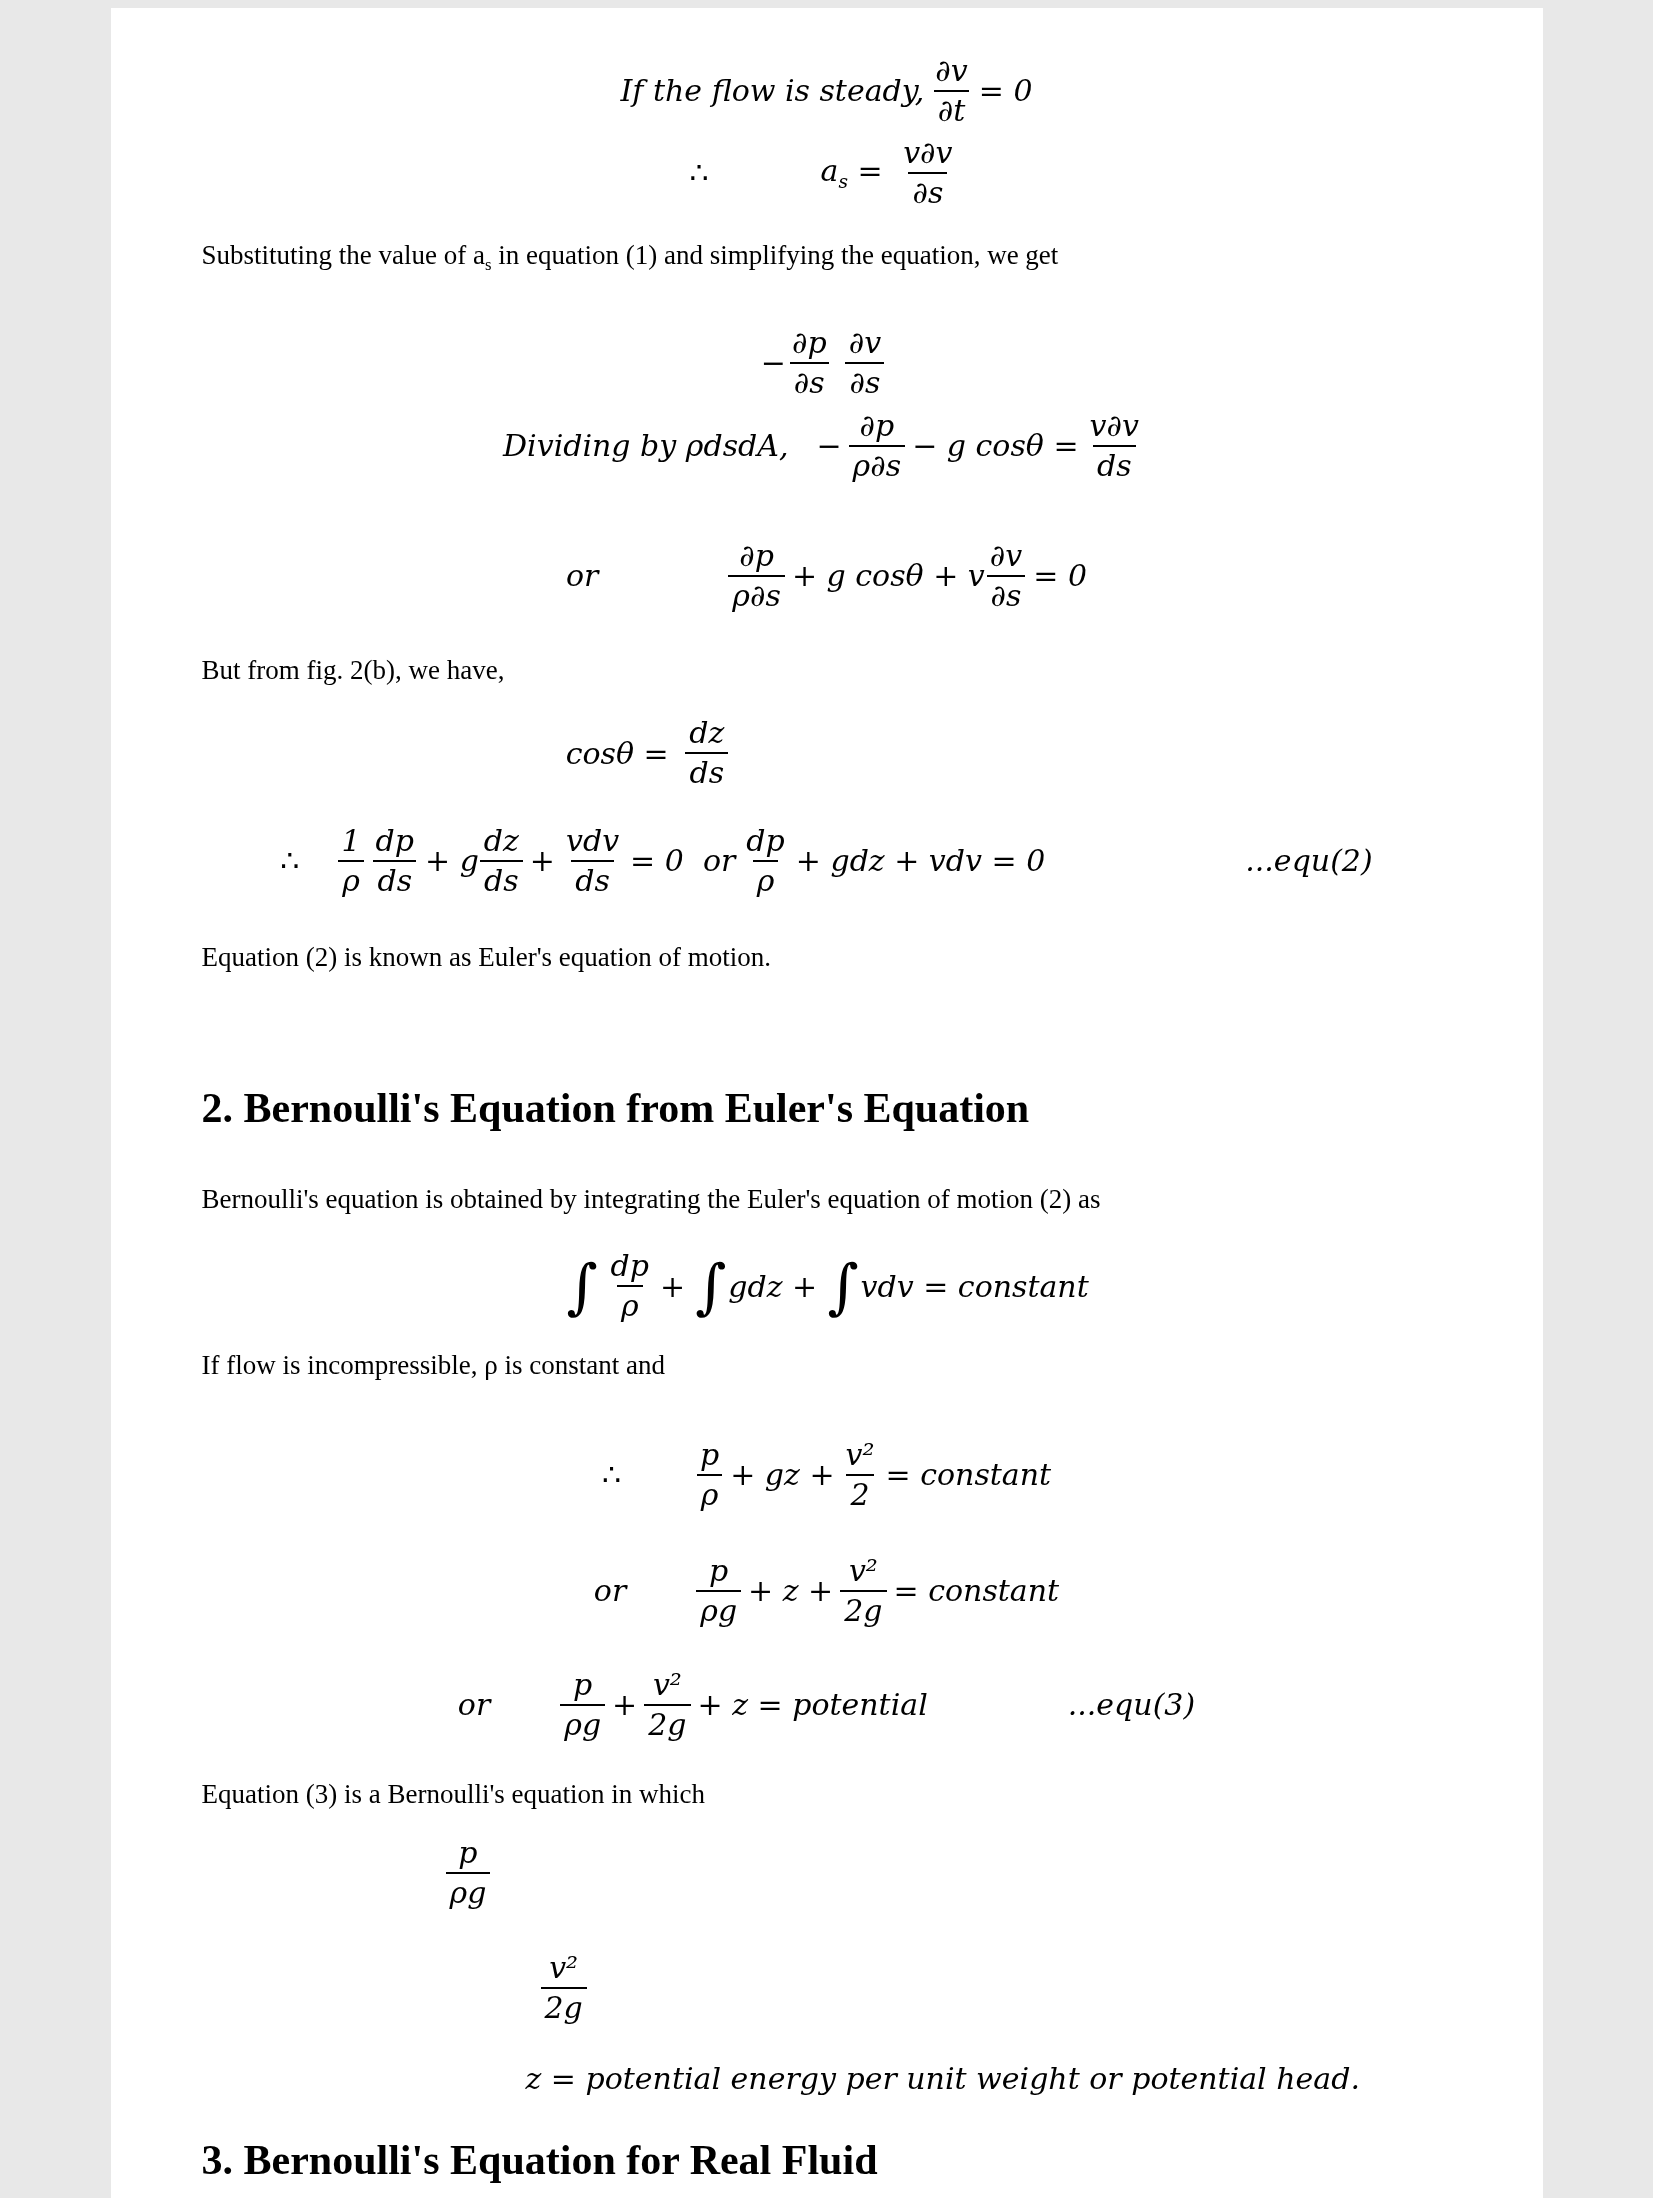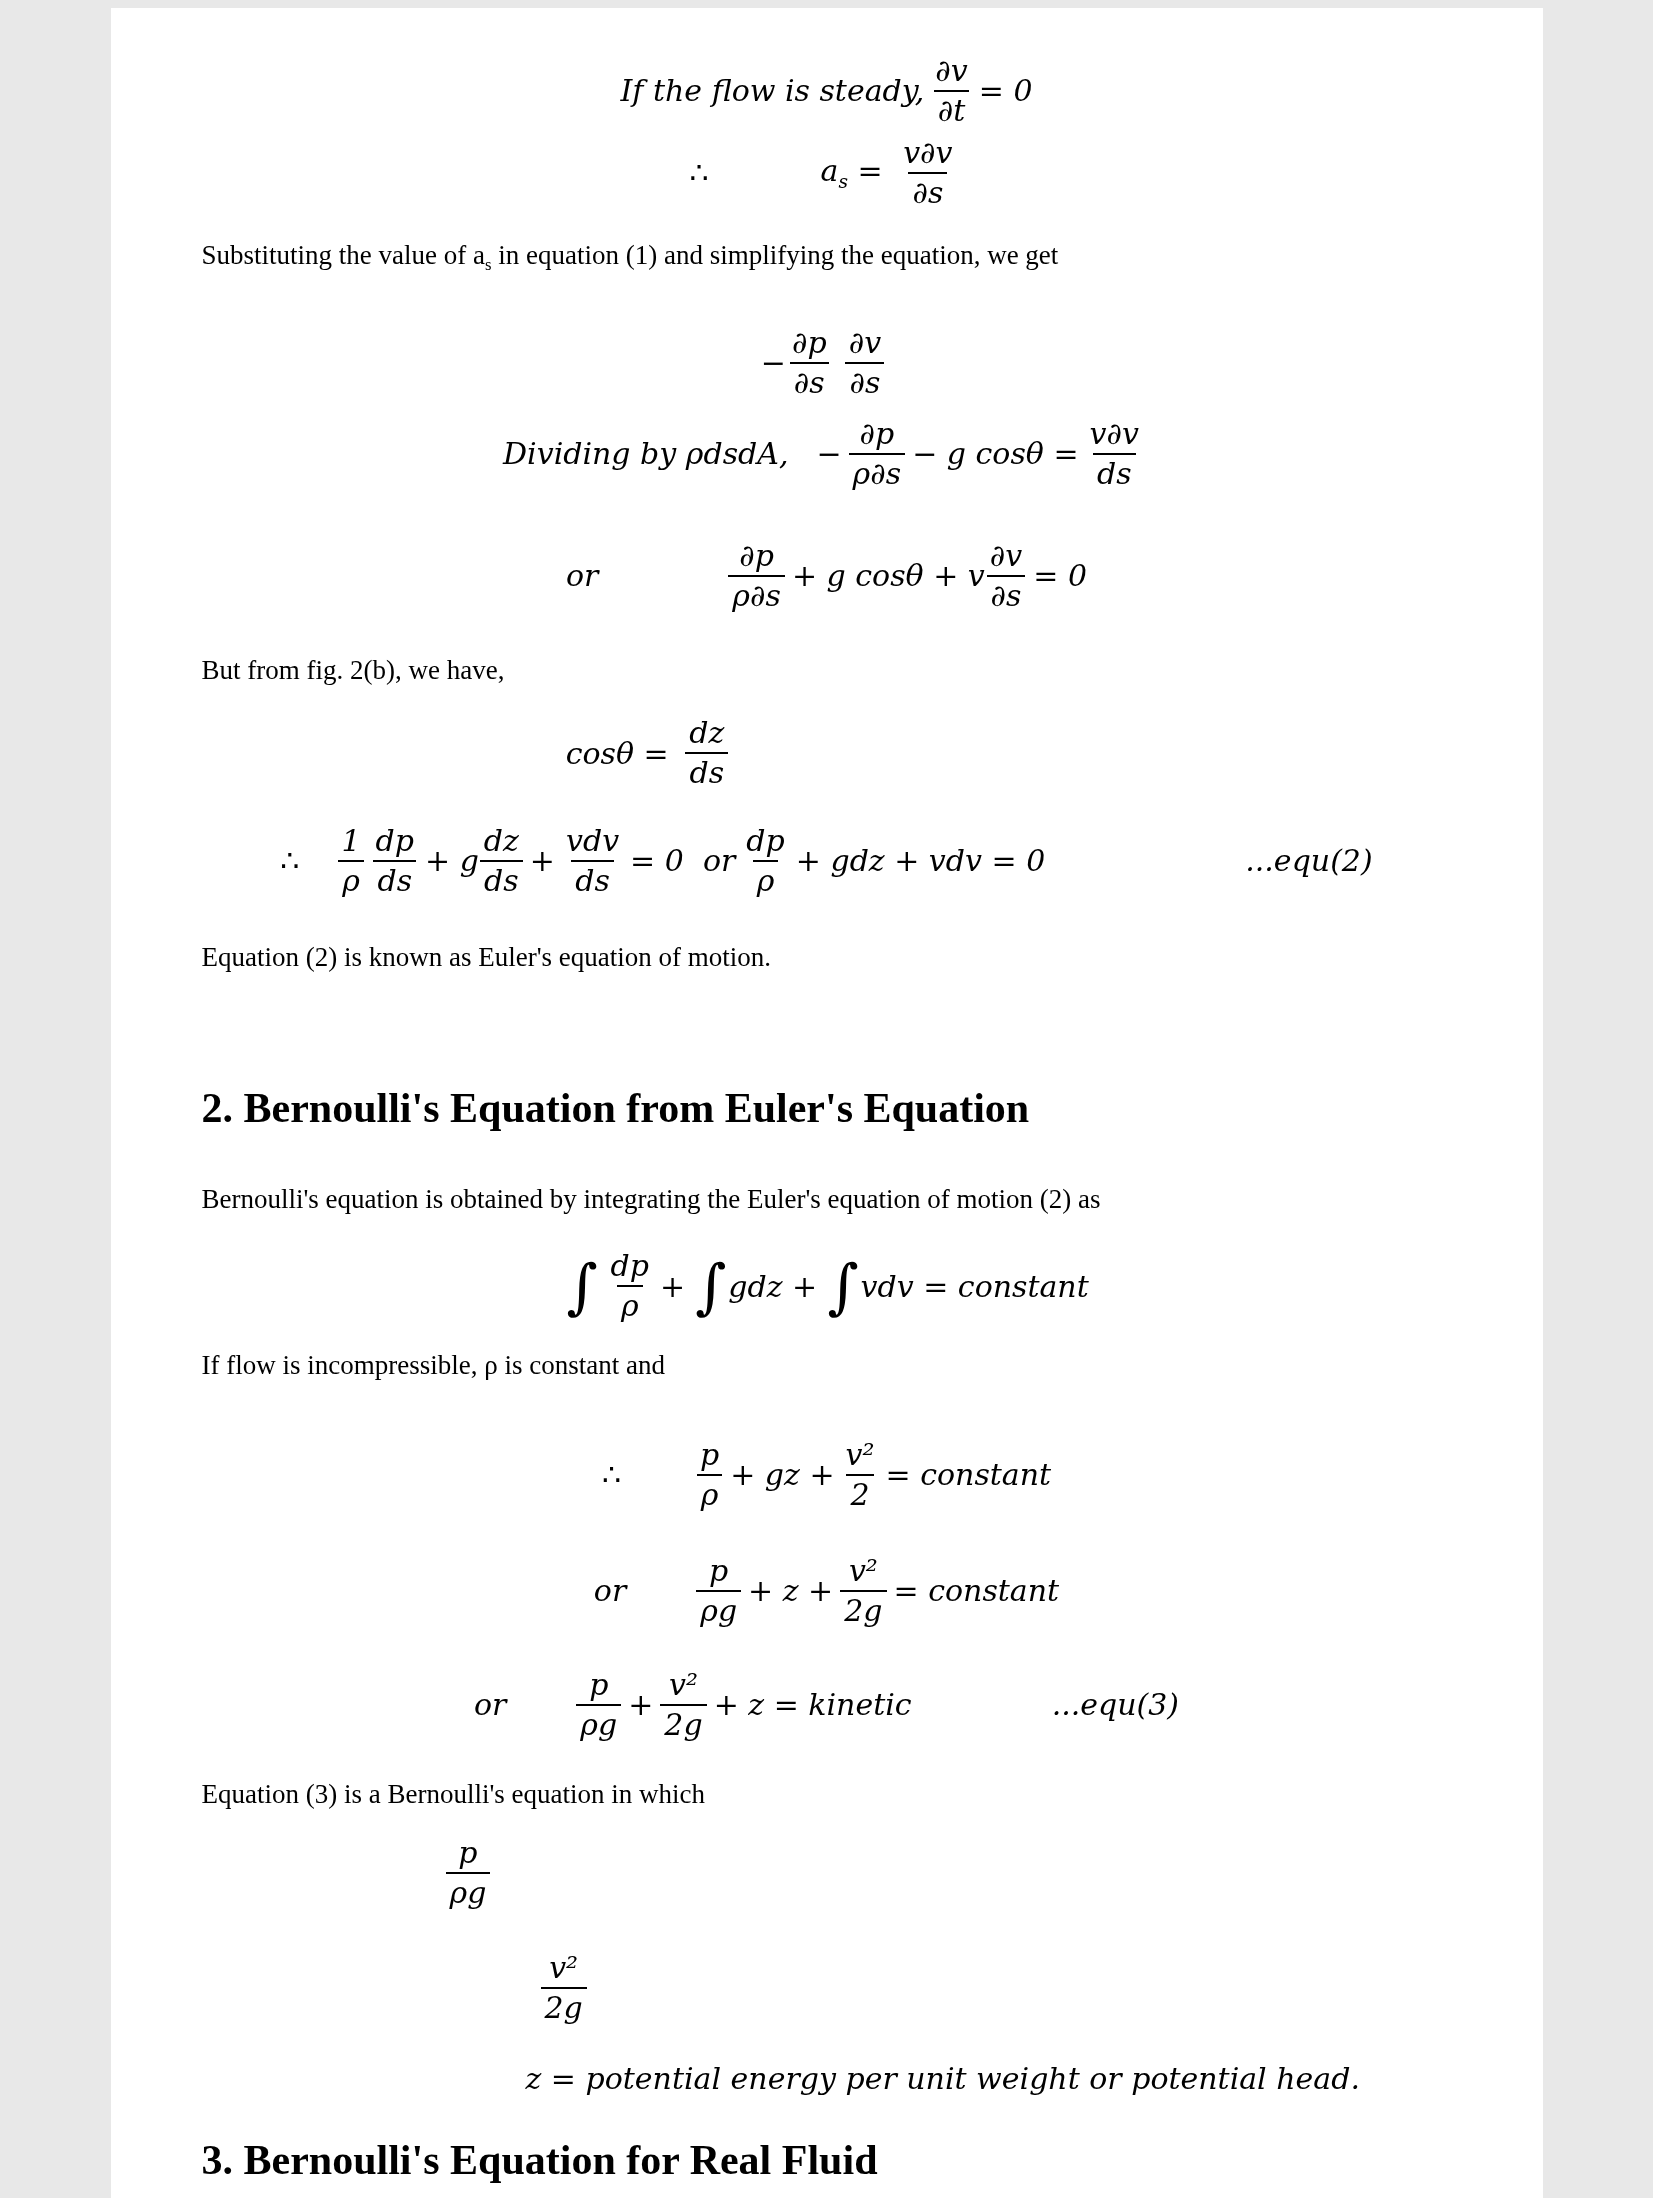--- a/index.html
+++ b/index.html
@@ -99,21 +99,21 @@
         <span class="num">∂p</span>
         <span class="den">∂s</span>
       </span>
       <span class="frac">
         <span class="num">∂v</span>
         <span class="den">∂s</span>
       </span>
     </span>
   </div>
 
-  <div class="row center" style="top:388px;height:115px;">
+  <div class="row center" style="top:380px;height:115px;">
     <span class="math">
       <span>Dividing by ρdsdA,</span>
       <span style="margin-left:28px;">−</span>
       <span class="frac">
         <span class="num">∂p</span>
         <span class="den">ρ∂s</span>
       </span>
       <span>− g cosθ =</span>
       <span class="frac">
         <span class="num">v∂v</span>
@@ -251,21 +251,21 @@
       <span>or</span>
       <span class="frac" style="margin-left:70px;">
         <span class="num">p</span>
         <span class="den">ρg</span>
       </span>
       <span>+</span>
       <span class="frac">
         <span class="num">v²</span>
         <span class="den">2g</span>
       </span>
-      <span>+ z = kinetic</span>
+      <span>+ z = potential</span>
       <span style="margin-left:140px;">...equ(3)</span>
     </span>
   </div>
 
   <div class="row left" style="top:1767px;height:40px;padding-left:91px;">
     <span class="body-text">Equation (3) is a Bernoulli's equation in which</span>
   </div>
 
   <div class="row left" style="top:1815px;height:100px;padding-left:335px;">
     <span class="math">

